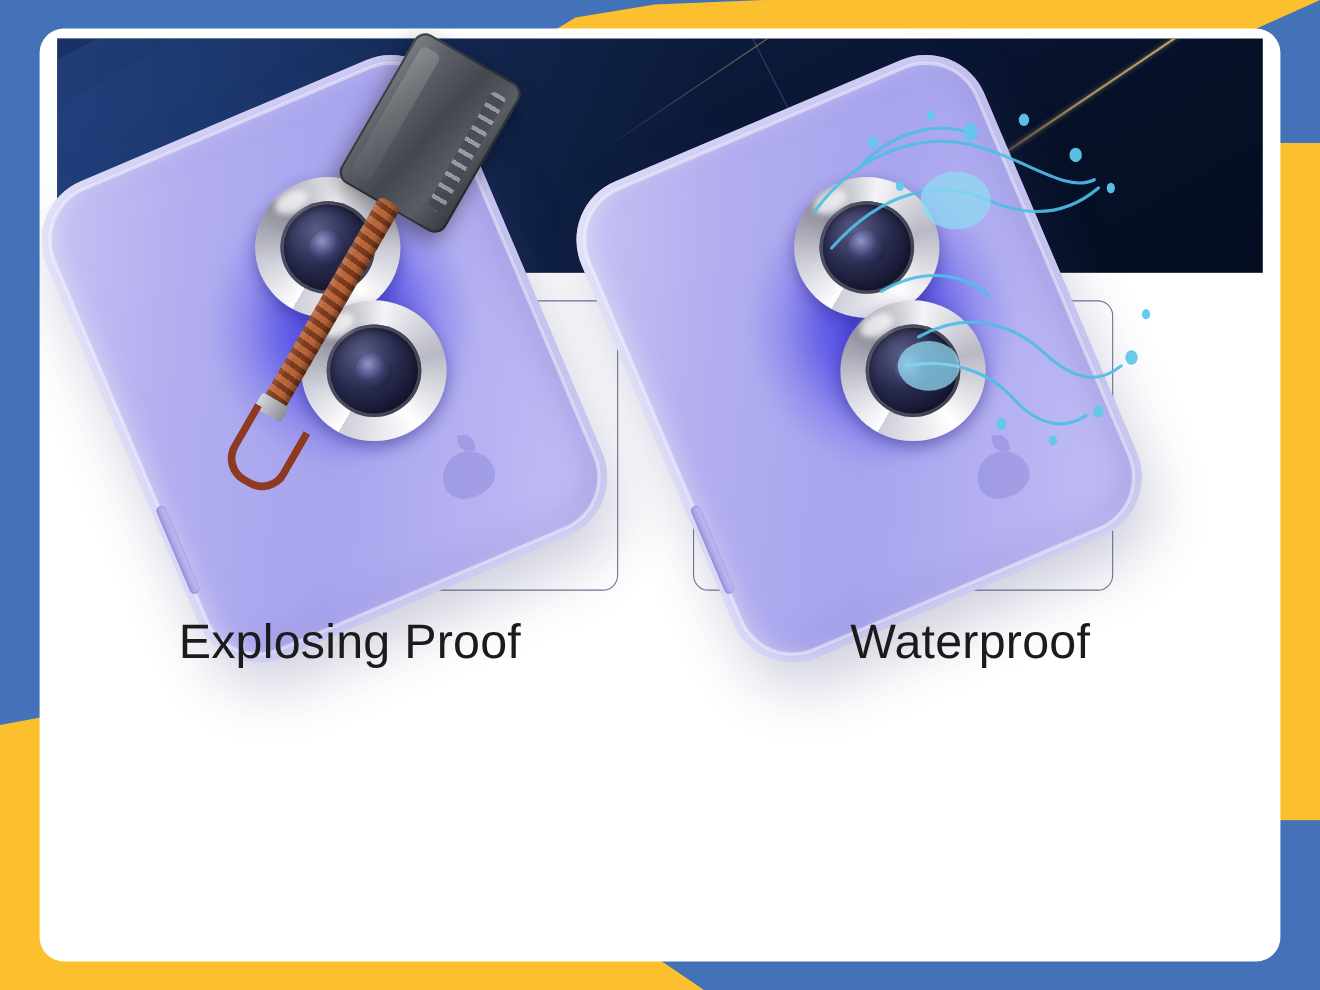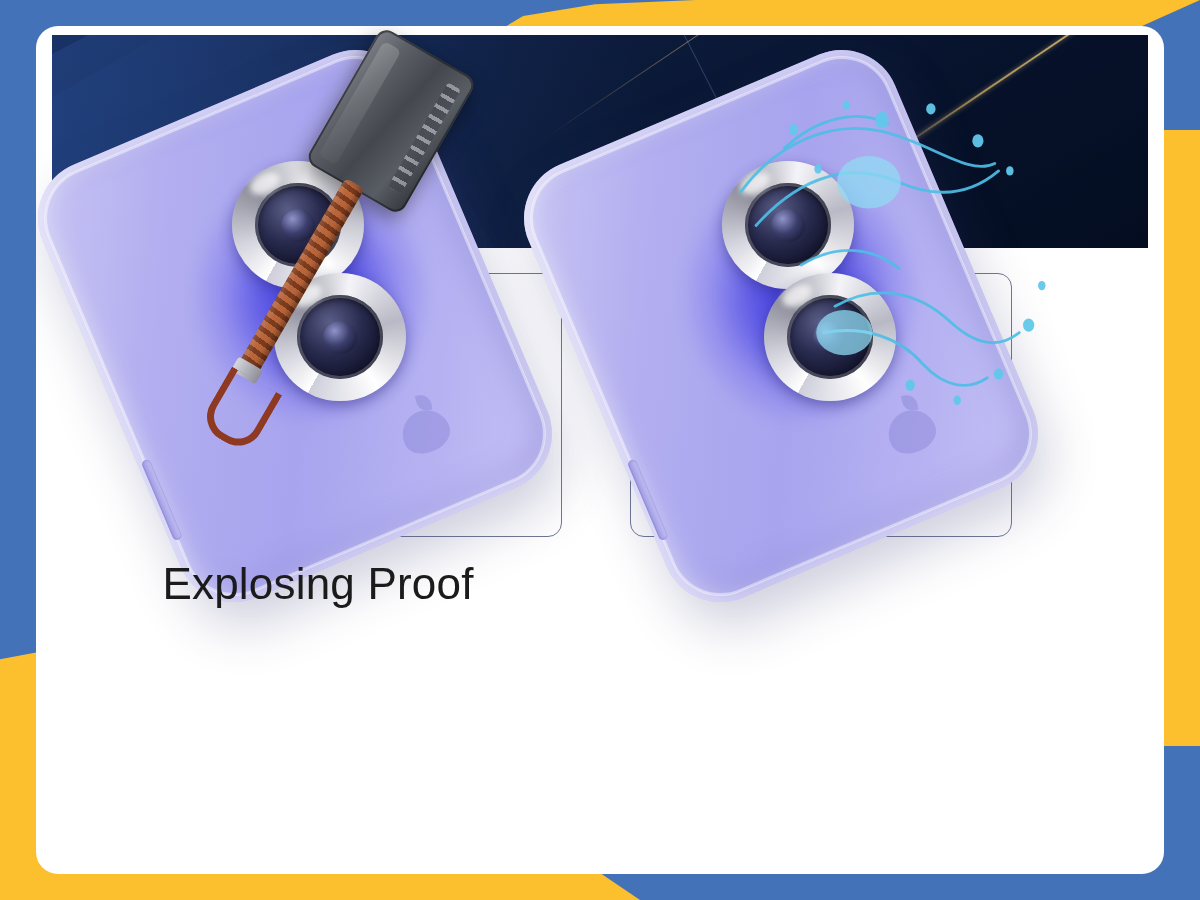--- a/index.html
+++ b/index.html
@@ -329,16 +329,17 @@
             <ellipse cx="232" cy="126" rx="4" ry="5"></ellipse>
           </g>
           <g fill="#8FDAF2" opacity=".75">
             <ellipse cx="286" cy="140" rx="34" ry="28"></ellipse>
             <ellipse cx="260" cy="300" rx="30" ry="24"></ellipse>
           </g>
         </svg>
 
       </div>
 
+      <div class="caption">Waterproof</div>
     </div>
 
   </div>
 </div>
 
 </body></html>

